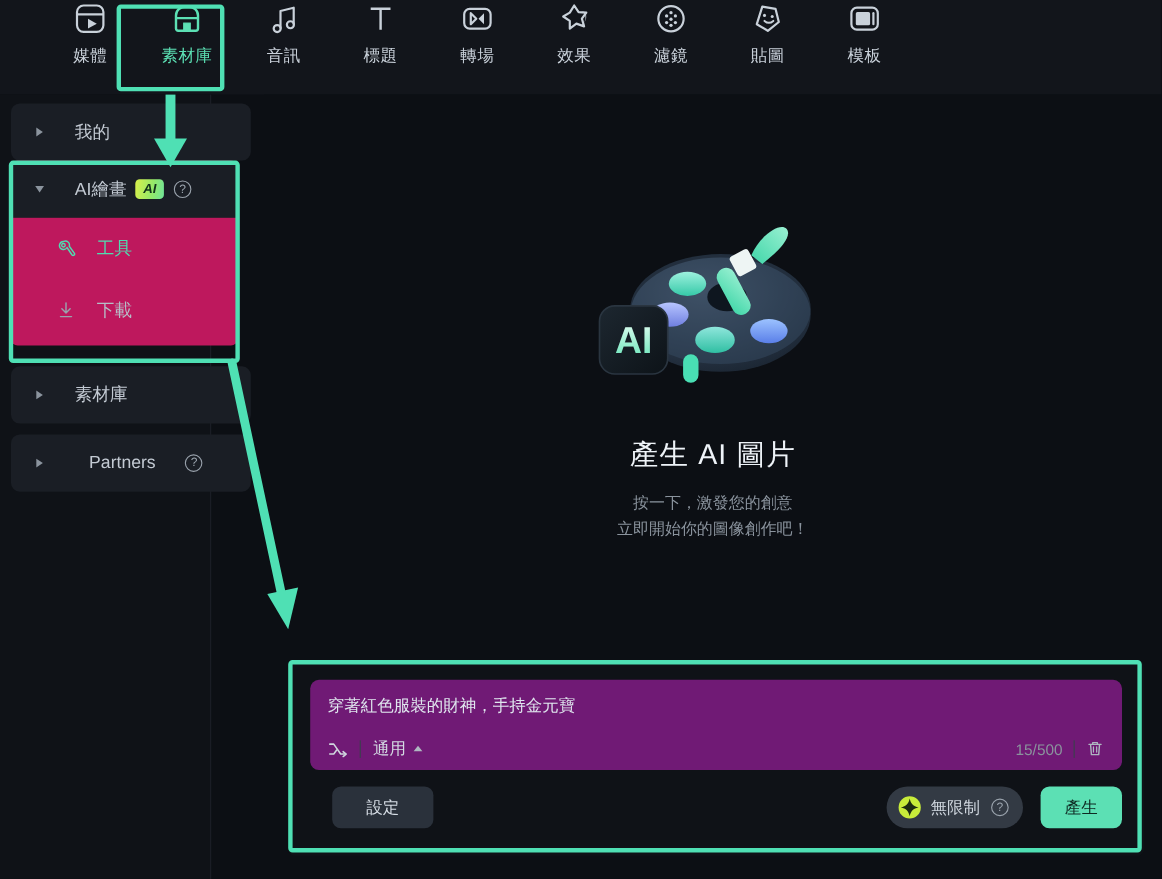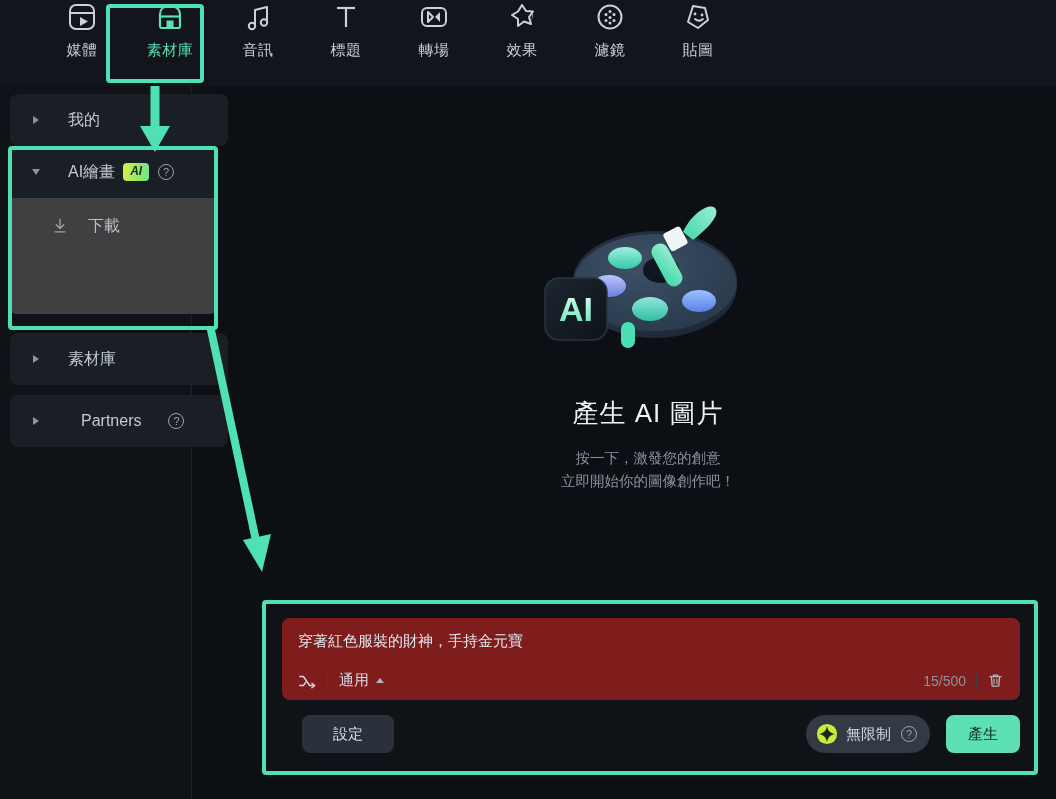--- a/index.html
+++ b/index.html
@@ -41,21 +41,21 @@
   .side-row .caret {
     width: 28px; display: flex; justify-content: center; align-items: center;
     margin-left: 12px;
   }
   .caret-right { width:0;height:0;border-left:6px solid #8b949e;border-top:4px solid transparent;border-bottom:4px solid transparent; }
   .caret-down  { width:0;height:0;border-top:6px solid #8b949e;border-left:4px solid transparent;border-right:4px solid transparent; }
   .side-row .slabel { font-size: 16px; color: #c3cad3; margin-left: 18px; }
 
   .ai-group {
     position: absolute; left: 10px; top: 60px; width: 206px; height: 168px;
-    background: #404040; border-radius: 6px; overflow: hidden; text-align: center;
+    background: #be185d; border-radius: 6px; overflow: hidden; text-align: center;
   }
   .ai-head { height: 52px; display: flex; align-items: center; background:#1a1e25; cursor:pointer;}
   .ai-head .caret { width: 28px; display:flex; justify-content:center; margin-left: 12px;}
   .ai-head .slabel { font-size: 16px; color: #c3cad3; margin-left: 18px; }
   .ai-badge {
     margin-left: 8px; padding: 1px 7px 2px; border-radius: 4px;
     background: linear-gradient(100deg,#d9f04a 0%, #93e86a 60%, #6fe49a 100%);
     color: #13331a; font-size: 12px; font-weight: bold; font-style: italic;
     line-height: 15px;
   }
@@ -91,21 +91,21 @@
   .hero-title { margin-top: 30px; font-size: 26px; color: #eef3f8; letter-spacing: 1px; }
   .hero-sub { margin-top: 16px; font-size: 14.5px; color: #8a939d; line-height: 23px; text-align: center; }
 
   
   .prompt-wrap {
     position: absolute; left: 22px; top: 514px; width: 778px; height: 178px;
     background: #0f1217; border-radius: 6px;
   }
   .prompt-box {
     position: absolute; left: 20px; top: 18px; width: 738px; height: 82px;
-    background: #7f1d1d; border-radius: 8px; padding: 14px 16px;
+    background: #701a75; border-radius: 8px; padding: 14px 16px;
   }
   .prompt-text { font-size: 15px; color: #dfe6ee; }
   .prompt-foot {
     position: absolute; left: 16px; right: 16px; bottom: 10px;
     display: flex; align-items: center;
   }
   .shuffle-ic { cursor: pointer; }
   .vdiv { width: 1px; height: 16px; background: #39414b; margin: 0 11px; }
   .style-sel { display: flex; align-items: center; gap: 7px; cursor: pointer; }
   .style-sel .stext { font-size: 15px; color: #d4dbe3; }
@@ -211,20 +211,28 @@
     <div class="tool">
       <svg class="ticon" viewBox="0 0 34 34">
         <path d="M12 6 L24 8 L27 20 L17 28 L7 22 Z" fill="none" stroke="#c9d1da" stroke-width="2" stroke-linejoin="round"></path>
         <circle cx="14" cy="14" r="1.4" fill="#c9d1da"></circle>
         <circle cx="21" cy="15" r="1.4" fill="#c9d1da"></circle>
         <path d="M14 19 Q18 22.5 22 19" fill="none" stroke="#c9d1da" stroke-width="1.8" stroke-linecap="round"></path>
       </svg>
       <div class="tlabel">貼圖</div>
     </div>
 
+    <div class="tool">
+      <svg class="ticon" viewBox="0 0 34 34">
+        <rect x="5" y="7" width="24" height="20" rx="5" fill="none" stroke="#c9d1da" stroke-width="2"></rect>
+        <rect x="9" y="11" width="13" height="12" rx="1.5" fill="#c9d1da"></rect>
+        <rect x="24" y="11" width="2" height="12" rx="1" fill="#c9d1da"></rect>
+      </svg>
+      <div class="tlabel">模板</div>
+    </div>
   </div>
 
   <div class="sidebar">
 
     <div class="side-row" style="top:8px;">
       <span class="caret">
           <i class="caret-right"></i>
         </span>
       <span class="slabel">我的</span>
     </div>
@@ -232,20 +240,27 @@
     <div class="ai-group">
       <div class="ai-head">
         <span class="caret">
             <i class="caret-down"></i>
           </span>
         <span class="slabel">AI繪畫</span>
         <span class="ai-badge">AI</span>
         <span class="qmark">?</span>
       </div>
 
+      <div class="subitem sel">
+        <svg width="20" height="20" viewBox="0 0 24 24">
+          <path d="M9.5 4.2 a4.4 4.4 0 1 0 3.6 6.6 L18.6 19 a1.6 1.6 0 0 0 2.6-1.8 L15.6 9.4 A4.4 4.4 0 0 0 9.5 4.2 Z" fill="none" stroke="#4fdcb0" stroke-width="1.6" stroke-linejoin="round"></path>
+          <circle cx="9.2" cy="8.4" r="1.9" fill="none" stroke="#4fdcb0" stroke-width="1.5"></circle>
+        </svg>
+        <span class="sublabel">工具</span>
+      </div>
 
       <div class="subitem">
         <svg width="20" height="20" viewBox="0 0 24 24">
           <path d="M12 4 L12 15 M12 15 L7.5 10.5 M12 15 L16.5 10.5" fill="none" stroke="#9aa3ad" stroke-width="1.6" stroke-linecap="round" stroke-linejoin="round"></path>
           <line x1="6" y1="19" x2="18" y2="19" stroke="#9aa3ad" stroke-width="1.6" stroke-linecap="round"></line>
         </svg>
         <span class="sublabel">下載</span>
       </div>
     </div>
 

